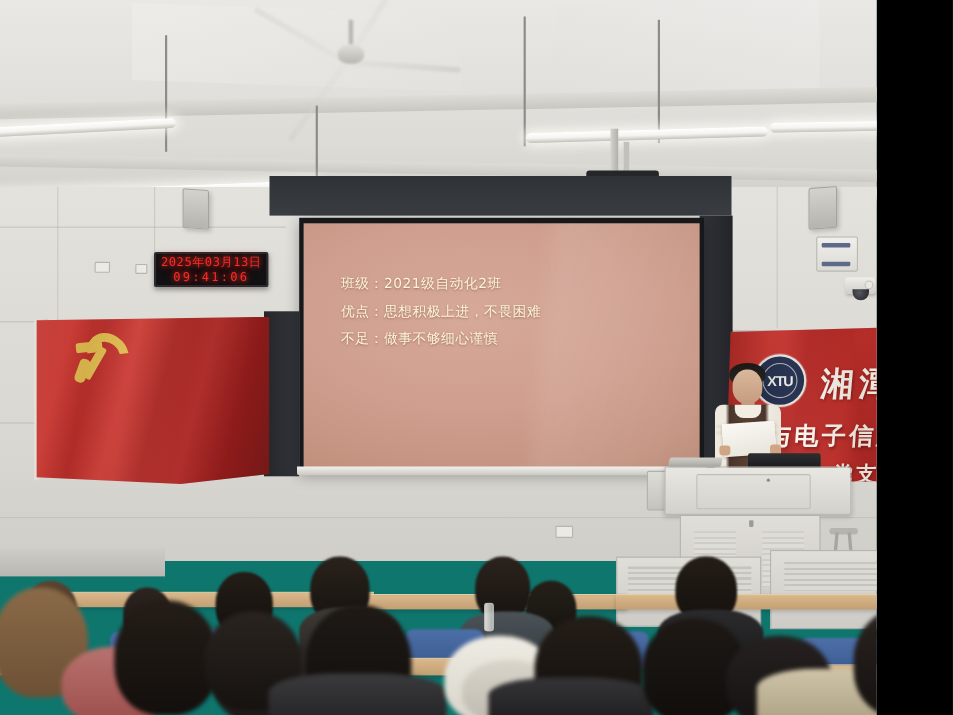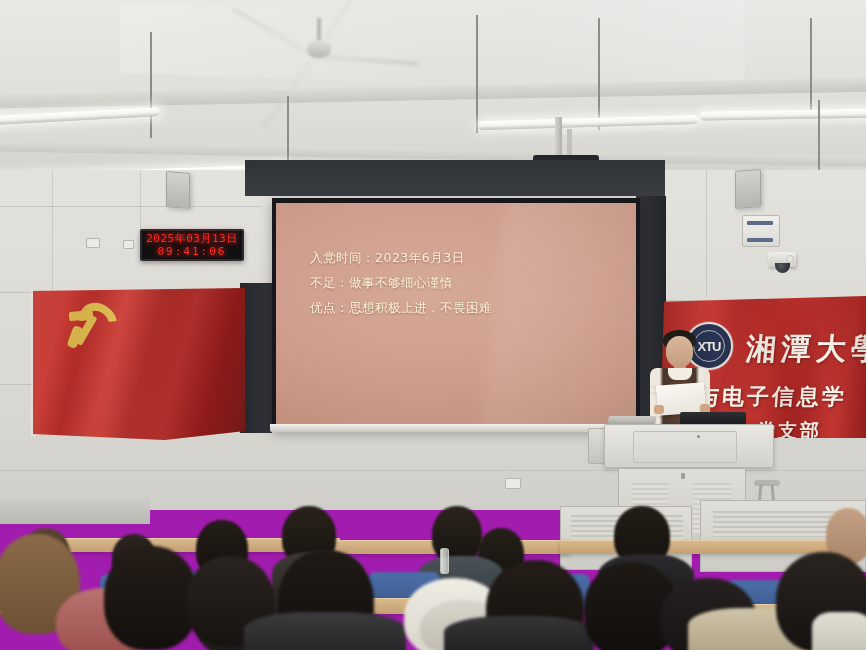--- a/index.html
+++ b/index.html
@@ -1,21 +1,21 @@
 <!DOCTYPE html>
 <html><head>
 <meta charset="utf-8">
 <style>
   * { margin:0; padding:0; box-sizing:border-box; }
   html,body { width:866px; height:650px; overflow:hidden; background:#000; }
   body { font-family:"Liberation Sans", sans-serif; }
 
   #scene {
-    position:relative; width:866px; height:650px; overflow:hidden;
-    background:#a21caf;
+    position:relative; width:797px; height:650px; overflow:hidden;
+    background:#0f766e;
   }
 
   
   .ceiling {
     position:absolute; left:0; top:0; width:866px; height:178px;
     background:linear-gradient(180deg,#e9e8e5 0%,#e2e1dd 40%,#dcdbd6 75%,#d2d1cc 100%);
   }
   .ceil-beam {
     position:absolute; background:linear-gradient(180deg,#d6d5d0,#c9c8c2);
   }
@@ -500,23 +500,23 @@
       <div class="hammer-h"></div>
       <div class="hammer-s"></div>
     </div>
     <div class="flag-shade"></div>
   </div>
 
   <div class="screen-frame"></div>
   <div class="screen-surface">
     <div class="screen-glare"></div>
     <div class="slide-text">
-      <div class="slide-line">入党时间：2023年6月3日</div>
+      <div class="slide-line">班级：2021级自动化2班</div>
+      <div class="slide-line">优点：思想积极上进，不畏困难</div>
       <div class="slide-line">不足：做事不够细心谨慎</div>
-      <div class="slide-line">优点：思想积极上进，不畏困难</div>
     </div>
   </div>
   <div class="screen-bottom-rail"></div>
   <div class="screen-bracket"></div>
 
   <div class="banner">
     <div class="uni-seal">
       <div class="seal-inner">XTU</div>
     </div>
     <div class="banner-cal cal-1">湘潭大學</div>

